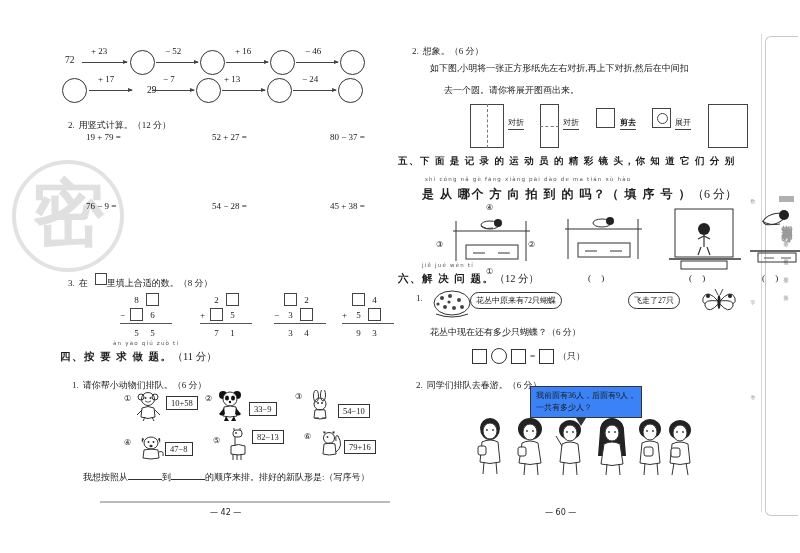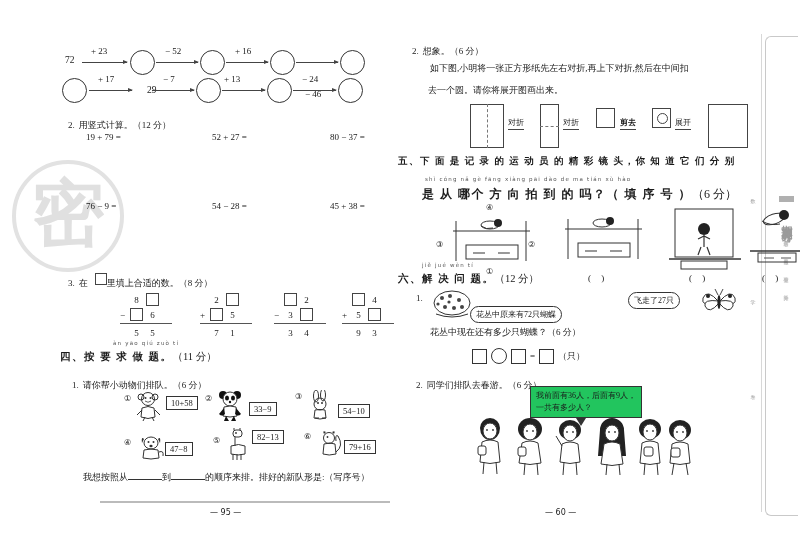--- a/index.html
+++ b/index.html
@@ -224,21 +224,21 @@
     font-size: 8px;
     padding: 2px 5px;
     background: #fff;
     white-space: nowrap;
   }
   .bubble-rect {
     position: absolute;
     border: 1px solid #333;
     font-size: 8px;
     padding: 3px 5px;
-    background: #22c55e;
+    background: #3b82f6;
     line-height: 12px;
   }
   .ans-boxes { position: absolute; display: flex; align-items: center; gap: 4px; font-size: 9px; }
   .ans-boxes .b { width: 15px; height: 15px; border: 1px solid #333; box-sizing: border-box; }
   .ans-boxes .c { width: 16px; height: 16px; border: 1px solid #333; border-radius: 50%; box-sizing: border-box; }
 
   
   .fig { position: absolute; }
 
   
@@ -274,21 +274,21 @@
 
       <div class="chain-line" style="left:156px; top:62px; width:42px;"></div>
       <span class="chain-op" style="left:165px; top:46px;">− 52</span>
       <div class="chain-circle" style="left:200px; top:50px;"></div>
 
       <div class="chain-line" style="left:226px; top:62px; width:42px;"></div>
       <span class="chain-op" style="left:235px; top:46px;">+ 16</span>
       <div class="chain-circle" style="left:270px; top:50px;"></div>
 
       <div class="chain-line" style="left:296px; top:62px; width:42px;"></div>
-      <span class="chain-op" style="left:305px; top:46px;margin-top:43px;">− 46</span>
+      <span class="chain-op" style="left:305px; top:46px;">− 46</span>
       <div class="chain-circle" style="left:340px; top:50px;"></div>
     </div>
 
     <div class="chain">
       <div class="chain-circle" style="left:62px; top:78px;"></div>
 
       <div class="chain-line" style="left:89px; top:90px; width:43px;"></div>
       <span class="chain-op" style="left:98px; top:74px;">+ 17</span>
       <span class="chain-start abs" style="left:147px; top:85px;">29</span>
 
@@ -496,21 +496,21 @@
         <path d="M18 22 q8 -6 2 -16 q-3 -2 -2 5" fill="none" stroke="#333" stroke-width="1"></path>
       </svg>
       <span class="expr-box" style="left:26px; top:10px;">79+16</span>
     </div>
 
     <div class="abs q-text" style="left:83px; top:470px; white-space:nowrap;text-align:center;">
       <span>我想按照从</span><span class="blank-line"></span><span>到</span><span class="blank-line"></span><span>的顺序来排。排好的新队形是:（写序号）</span>
     </div>
 
     <div class="folio-rule" style="left:100px; width:290px;"></div>
-    <div class="folio" style="left:210px;">— 95 —</div>
+    <div class="folio" style="left:210px;">— 42 —</div>
   </div>
 
   <div class="page page-right">
 
     <div class="edge-rule"></div>
     <div class="edge-frame"></div>
     <div class="edge-tick" style="top:195px;">数</div>
     <div class="edge-tick" style="top:295px;">学</div>
     <div class="edge-tick" style="top:390px;">卷</div>
 
@@ -518,21 +518,21 @@
       <span class="mark">名师精编</span>
       <span>期末冲刺百分卷</span>
       <span class="sub">名师讲练 · 覆盖考点 · 专项突破 · 冲关提分</span>
     </div>
 
     <div class="abs" style="left:12px; top:40px;">
       <span class="q-no">2.</span>
       <span class="q-text">想象。</span><span class="q-text">（6 分）</span>
     </div>
     <div class="abs q-text" style="left:30px; top:62px;">如下图,小明将一张正方形纸先左右对折,再上下对折,然后在中间扣</div>
-    <div class="abs q-text" style="left:28px; top:84px;text-align:right;">去一个圆。请你将展开图画出来。</div>
+    <div class="abs q-text" style="left:44px; top:84px;text-align:right;">去一个圆。请你将展开图画出来。</div>
 
     <div class="abs" style="left:0; top:0;">
       <div class="fold-sq" style="left:70px; top:104px; width:34px; height:44px;"></div>
       <div class="fold-dash-v" style="left:87px; top:104px; height:44px;"></div>
       <div class="fold-label" style="left:108px; top:117px;">对折</div>
 
       <div class="fold-sq" style="left:140px; top:104px; width:19px; height:44px;"></div>
       <div class="fold-dash-h" style="left:140px; top:126px; width:19px;"></div>
       <div class="fold-label" style="left:163px; top:117px;">对折</div>
 
@@ -622,21 +622,21 @@
       <circle cx="10" cy="10" r="2" fill="#444"></circle>
         <circle cx="18" cy="8" r="2" fill="#444"></circle>
       <circle cx="27" cy="12" r="2" fill="#444"></circle>
         <circle cx="13" cy="19" r="2" fill="#444"></circle>
       <circle cx="22" cy="20" r="2" fill="#444"></circle>
         <circle cx="30" cy="19" r="2" fill="#444"></circle>
       <circle cx="6" cy="16" r="1.6" fill="#444"></circle>
         <circle cx="17" cy="14" r="1.6" fill="#444"></circle>
       <path d="M4 26 q16 6 32 0" fill="none" stroke="#333" stroke-width="1"></path>
     </svg>
-    <div class="bubble" style="left:70px; top:306px;">花丛中原来有72只蝴蝶</div>
+    <div class="bubble" style="left:70px; top:292px;">花丛中原来有72只蝴蝶</div>
 
     <div class="bubble" style="left:228px; top:292px;">飞走了27只</div>
     <svg class="fig" style="left:300px; top:286px;" width="38" height="34" viewBox="0 0 38 34">
       <path d="M19 16 q-12 -14 -16 -4 q-3 9 16 6 z" fill="#fff" stroke="#333" stroke-width="1"></path>
       <path d="M19 16 q12 -14 16 -4 q3 9 -16 6 z" fill="#fff" stroke="#333" stroke-width="1"></path>
       <path d="M19 17 q-10 12 -14 3 q-2 -7 14 -5 z" fill="#fff" stroke="#333" stroke-width="1"></path>
       <path d="M19 17 q10 12 14 3 q2 -7 -14 -5 z" fill="#fff" stroke="#333" stroke-width="1"></path>
       <ellipse cx="19" cy="16" rx="1.6" ry="7" fill="#222"></ellipse>
       <path d="M18 9 l-3 -6 M20 9 l3 -6" stroke="#333" stroke-width="0.9" fill="none"></path>
       <circle cx="8" cy="10" r="2" fill="#222"></circle>

